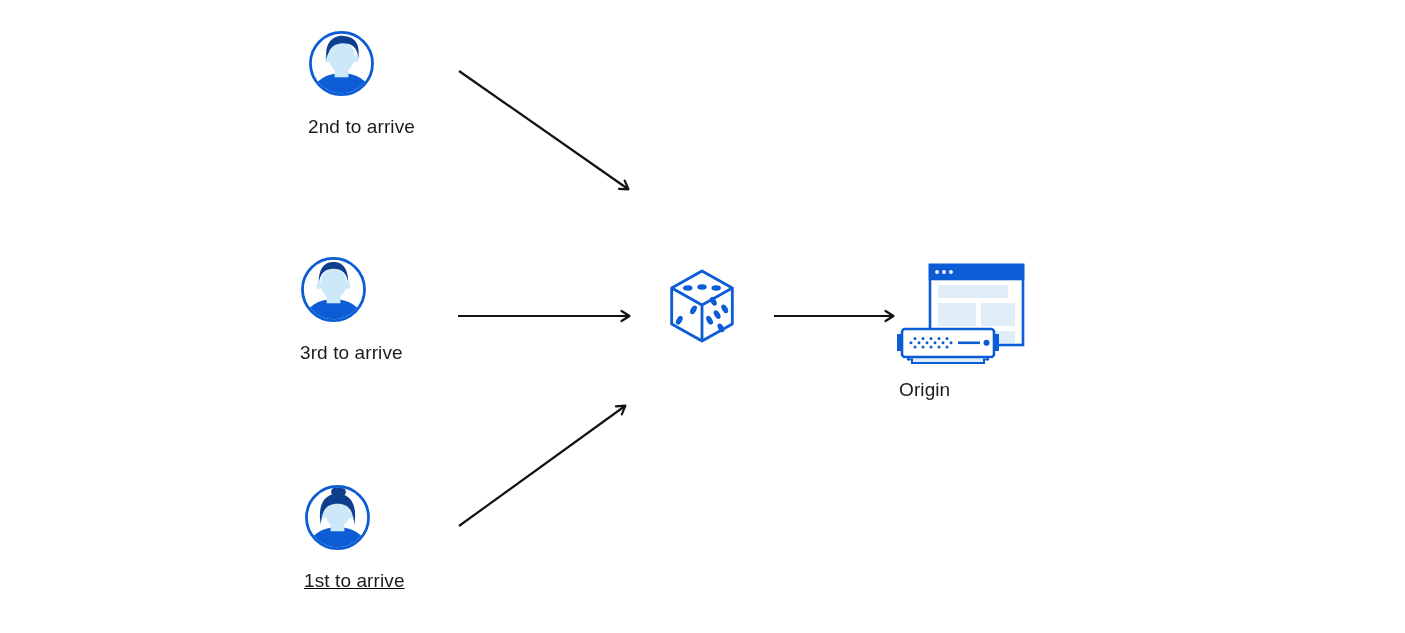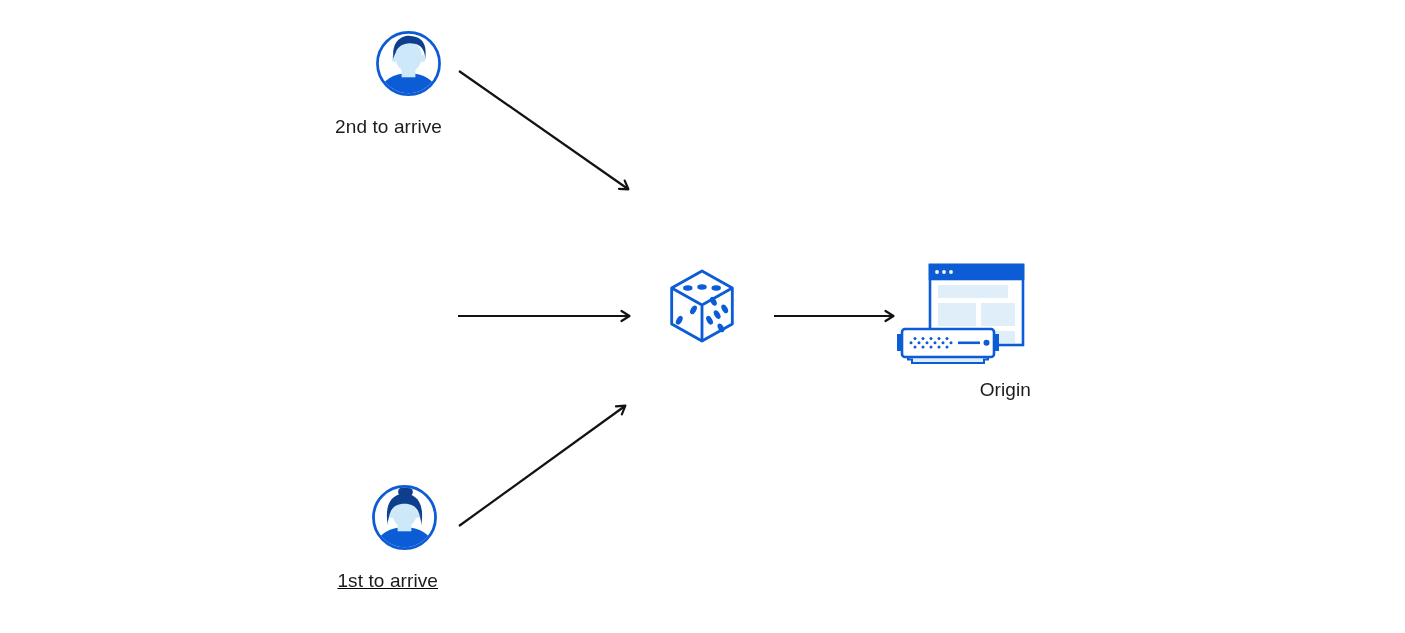--- a/index.html
+++ b/index.html
@@ -13,30 +13,30 @@
   *{margin:0;padding:0;box-sizing:border-box;}
   html,body{background:#ffffff;}
   .canvas{
     position:relative;
     width:1405px;height:633px;
     background:#ffffff;
     overflow:hidden;
     font-family:"Liberation Sans", sans-serif;
   }
   .arrow-layer{position:absolute;left:0;top:0;width:1405px;height:633px;pointer-events:none;}
-  .node{position:absolute;display:flex;flex-direction:column;align-items:flex-end;}
+  .node{position:absolute;display:flex;flex-direction:column;align-items:flex-start;}
   .node-label{
     margin-top:19px;
     font-size:19px;
     color:var(--label-text);
     letter-spacing:.1px;
     white-space:nowrap;
     text-align:center;
   }
-  .origin-label{margin-top:14px;margin-left:44px;}
+  .origin-label{margin-top:14px;}
 </style>
 </head>
 <body>
 
 <div class="canvas">
 
   <svg class="arrow-layer">
     <defs>
       <marker id="arrowhead" viewBox="0 0 14 14" markerWidth="14" markerHeight="14" refX="9.5" refY="7" orient="auto" markerUnits="userSpaceOnUse">
         <path d="M2,2 L10,7 L2,12" fill="none" stroke="var(--arrow-black)" stroke-width="2.2" stroke-linecap="round" stroke-linejoin="round"></path>
@@ -61,20 +61,39 @@
         <rect x="27" y="31" width="14" height="17" fill="var(--skin-light-blue)"></rect>
         <ellipse cx="19.5" cy="29" rx="2.6" ry="3.6" fill="var(--skin-light-blue)"></ellipse>
         <ellipse cx="48.5" cy="29" rx="2.6" ry="3.6" fill="var(--skin-light-blue)"></ellipse>
         <ellipse cx="34" cy="27" rx="13.5" ry="15.5" fill="var(--skin-light-blue)"></ellipse>
         <path d="M19,30 C16,11 28,5 36,6 C49,7 53,15 51,30 C51,21 47,15 40,14 C31,12 23,16 21,23 C20,25 19,27 19,30 Z" fill="var(--dark-navy)"></path>
       </g>
     </svg>
     <div class="node-label">2nd to arrive</div>
   </div>
 
+  <div class="node" style="left:300px;top:256px;width:134px;">
+    <svg viewBox="0 0 68 68" width="67" height="67">
+      <defs>
+          <clipPath id="clip-a2">
+            <circle cx="34" cy="34" r="30.2"></circle>
+          </clipPath>
+        </defs>
+      <circle cx="34" cy="34" r="31.5" fill="#ffffff" stroke="var(--primary-blue)" stroke-width="2.8"></circle>
+      <g clip-path="url(#clip-a2)">
+        <path d="M2,70 C5,52 17,44 34,44 C51,44 63,52 66,70 Z" fill="var(--primary-blue)"></path>
+        <rect x="27" y="31" width="14" height="17" fill="var(--skin-light-blue)"></rect>
+        <ellipse cx="19.5" cy="30" rx="2.6" ry="3.6" fill="var(--skin-light-blue)"></ellipse>
+        <ellipse cx="48.5" cy="30" rx="2.6" ry="3.6" fill="var(--skin-light-blue)"></ellipse>
+        <ellipse cx="34" cy="28" rx="13.2" ry="15.2" fill="var(--skin-light-blue)"></ellipse>
+        <path d="M19,27 C19,11 26,6 34,6 C42,6 49,11 49,27 C47,17 42,13 34,13 C26,13 21,17 19,27 Z" fill="var(--dark-navy)"></path>
+      </g>
+    </svg>
+    <div class="node-label">3rd to arrive</div>
+  </div>
 
   <div class="node" style="left:304px;top:484px;width:134px;text-decoration:underline;">
     <svg viewBox="0 0 68 68" width="67" height="67">
       <defs>
           <clipPath id="clip-a3">
             <circle cx="34" cy="34" r="30.2"></circle>
           </clipPath>
         </defs>
       <circle cx="34" cy="34" r="31.5" fill="#ffffff" stroke="var(--primary-blue)" stroke-width="2.8"></circle>
       <g clip-path="url(#clip-a3)">

